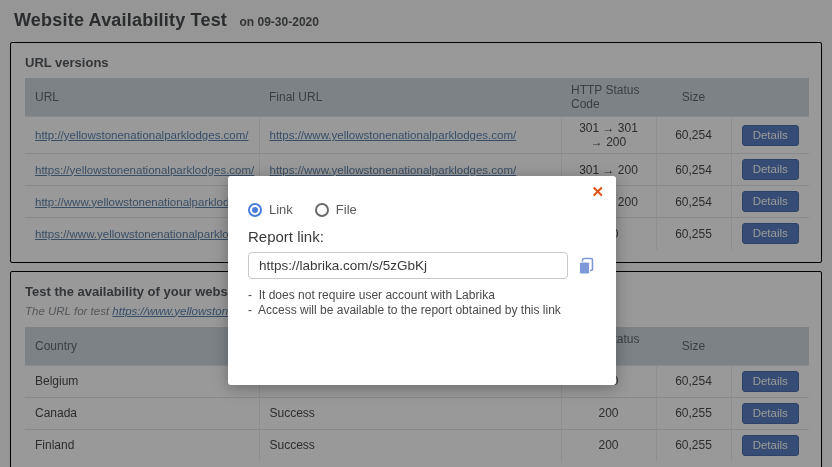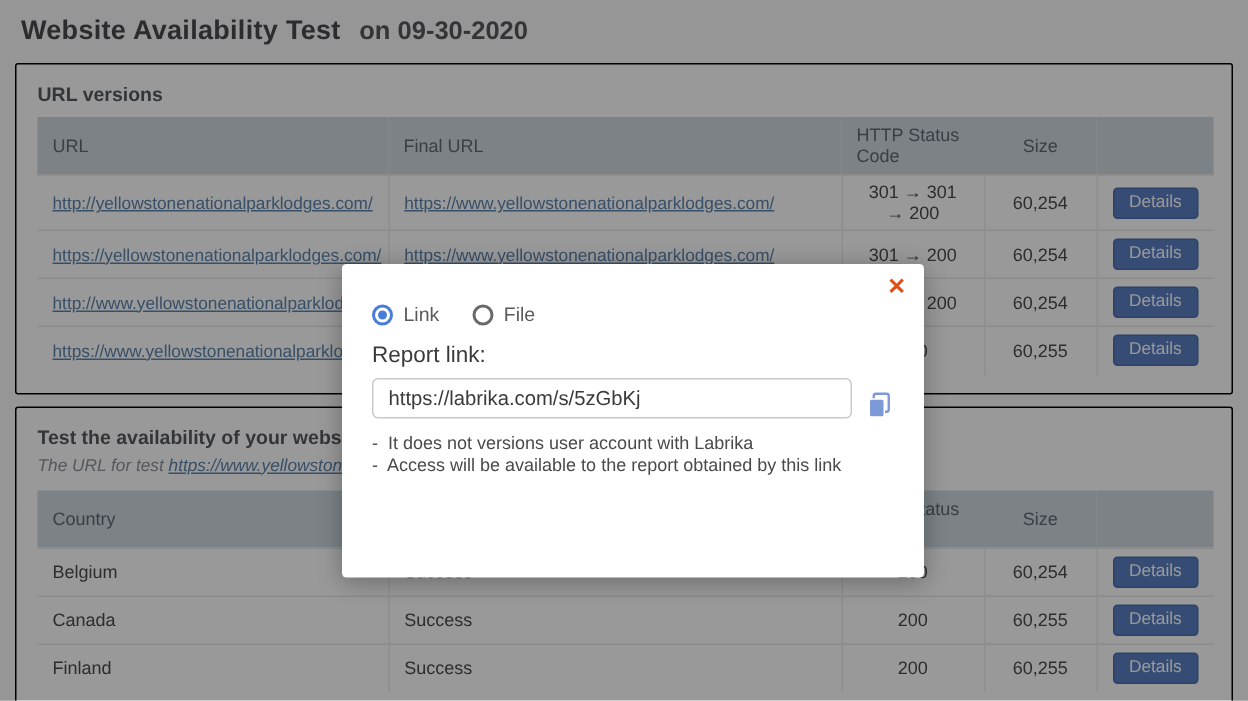--- a/index.html
+++ b/index.html
@@ -6,21 +6,21 @@
   html,body { width:832px; height:467px; }
   body {
     position:relative; overflow:hidden;
     font-family:"Liberation Sans", sans-serif;
     background:#fafafa; color:#4a4a4a;
   }
 
   
   .page-header { padding:10px 0 0 14px; height:42px; }
   .page-title { display:inline; font-size:18px; font-weight:bold; color:#474a4d; letter-spacing:.2px; }
-  .page-date  { display:inline; font-size:17px; color:#55585a; margin-left:8px; font-weight:bold; }
+  .page-date  { display:inline; font-size:12px; color:#55585a; margin-left:8px; font-weight:bold; }
 
   
   .card {
     background:#ffffff; border:1px solid #000000; border-radius:2px;
     margin:0 10px; padding:10px 14px 12px;
   }
   .card + .card { margin-top:8px; }
   .card-heading { font-size:13px; font-weight:bold; color:#565a5e; margin:2px 0 8px; }
   .card-sub { font-size:11.5px; font-style:italic; color:#8d9299; margin:-2px 0 10px; }
   .card-sub a { color:#5e84ad; }
@@ -62,21 +62,21 @@
   .radio-circle {
     width:14px; height:14px; border-radius:50%; border:2px solid #6a6a6a;
     display:inline-block; position:relative; background:#fff;
   }
   .radio-circle.checked { border-color:#4a7dd8; }
   .radio-circle.checked::after {
     content:""; position:absolute; left:2px; top:2px; width:6px; height:6px;
     border-radius:50%; background:#4a7dd8;
   }
   .report-label { position:absolute; left:20px; top:52px; font-size:15px; color:#3a3a3a; }
-  .link-row { position:absolute; left:20px; top:76px; width:352px; display:flex; align-items:flex-end; }
+  .link-row { position:absolute; left:20px; top:76px; width:352px; display:flex; align-items:center; }
   .link-input {
     width:320px; height:27px; border:1px solid #c9c9c9; border-radius:4px;
     padding:0 10px; font-size:13.5px; color:#3a3a3a;
     font-family:"Liberation Sans", sans-serif; background:#fff;
   }
   .copy-btn { margin-left:10px; cursor:pointer; display:inline-flex; }
   .notes { position:absolute; left:20px; top:112px; list-style:none; }
   .notes li { font-size:12px; color:#4a4a4a; line-height:14.6px; }
   .notes li::before { content:"-  "; white-space:pre; }
 </style>
@@ -208,16 +208,16 @@
     <input class="link-input" type="text" value="https://labrika.com/s/5zGbKj" style="">
     <span class="copy-btn">
       <svg width="17" height="18" viewBox="0 0 17 18">
         <rect x="4.5" y="1.5" width="10" height="12" rx="1.5" fill="none" stroke="#7e99d8" stroke-width="1.6"></rect>
         <rect x="1.5" y="5" width="10" height="12" rx="1.5" fill="#7e99d8" stroke="#ffffff" stroke-width="1"></rect>
       </svg>
     </span>
   </div>
 
   <ul class="notes">
-    <li>It does not versions user account with Labrika</li>
+    <li>It does not require user account with Labrika</li>
     <li>Access will be available to the report obtained by this link</li>
   </ul>
 </div>
 
 </body></html>

